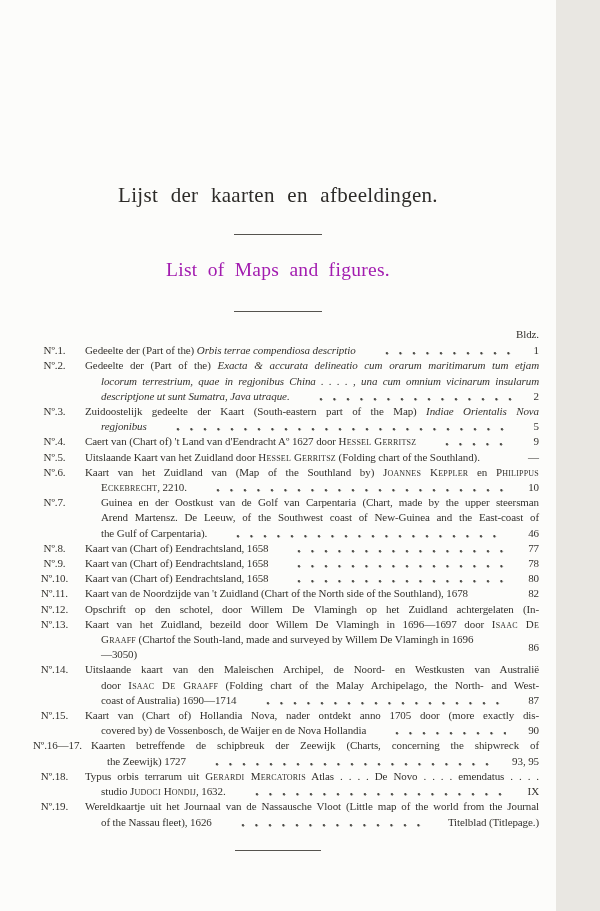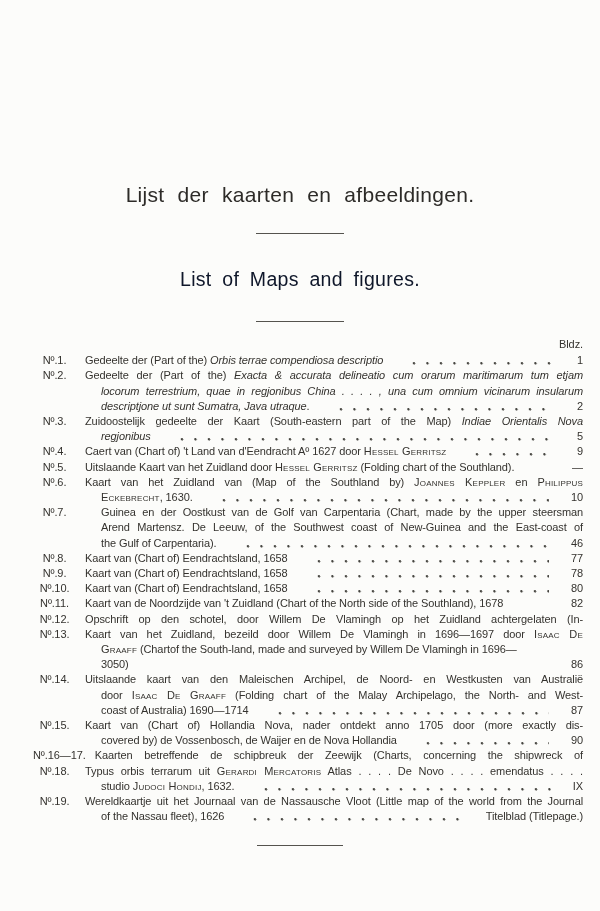--- a/index.html
+++ b/index.html
@@ -1,50 +1,50 @@
 <!DOCTYPE html>
 <html><head>
 <meta charset="utf-8">
 <style>
   * { box-sizing: border-box; }
   html,body { margin:0; padding:0; }
   body { width:600px; height:911px; background:#e9e7e2; }
   .page {
-    position:relative; width:600px; height:911px; overflow:hidden;
+    position:relative; width:556px; height:911px; overflow:hidden;
     background:#fcfcfa; color:#34322e;
-    font-family:Liberation Sans, sans-serif;
+    font-family:Liberation Serif, serif;
   }
   .title-nl {
     margin:183px 0 0; text-align:center; font-weight:400;
     font-size:21px; word-spacing:7px; letter-spacing:0.3px; color:#2d2b28;
   }
   .rule {
     border:0; border-top:1px solid #55534e; width:88px; height:0;
   }
   .rule-1 { margin:26px auto 0; }
   .title-en {
-    margin:34px 0 0; text-align:center; font-weight:400;
-    font-size:19.5px; word-spacing:5px; letter-spacing:0.3px; color:#0f172a;
+    margin:24px 0 0; text-align:center; font-weight:400;
+    font-size:19.5px; word-spacing:5px; letter-spacing:0.3px; color:#a21caf;
   }
   .rule-2 { margin:30px auto 0; }
   .rule-bottom { margin:20px auto 0; width:86px; }
   .entries {
     margin:15px 17px 0 33px;
     font-size:11px; line-height:15.2px; letter-spacing:-0.1px;
   }
   .bldz { text-align:right; margin-bottom:1px; }
   .entry { display:flex; align-items:flex-start; }
   .no-cell {
     flex:0 0 auto; min-width:52px; padding-right:9px;
     display:flex; justify-content:center; white-space:nowrap;
   }
   .text-cell { flex:1 1 auto; min-width:0; }
   .line.just { text-align:justify; text-align-last:justify; }
   .line.ind { padding-left:16px; }
-  .line.end { display:flex; align-items:flex-end;gap:20px; }
+  .line.end { display:flex; align-items:center;gap:20px; }
   .seg-it { font-style:italic; }
   .seg-sc { font-variant:small-caps; letter-spacing:0.2px; }
   .leader {
     flex:1 1 auto; min-width:8px; margin:0 2px 0 5px; align-self:stretch;
     background-image:radial-gradient(circle at 6px 10.5px, #45443f 1.05px, rgba(0,0,0,0) 1.4px);
     background-size:13.5px 15.2px; background-repeat:repeat-x;
   }
   .spacer { flex:1 1 auto; min-width:6px; }
   .pg { white-space:nowrap; }
 </style>
@@ -129,21 +129,21 @@
           </div>
         </div>
         <div class="entry">
           <div class="no-cell">
             <span>Nº.</span>
             <span>6.</span>
           </div>
           <div class="text-cell">
             <div class="line just"><span class="lt"><span class="seg-rm">Kaart van het Zuidland van (Map of the Southland by) </span><span class="seg-sc">Joannes Keppler</span><span class="seg-rm"> en </span><span class="seg-sc">Philippus</span></span></div>
             <div class="line ind end">
-              <span class="lt"><span class="seg-sc">Eckebrecht</span><span class="seg-rm">, 1630.</span></span>
+              <span class="lt"><span class="seg-sc">Eckebrecht</span><span class="seg-rm">, 2210.</span></span>
               <span class="leader"></span>
               <span class="pg">10</span>
             </div>
           </div>
         </div>
         <div class="entry">
           <div class="no-cell">
             <span>Nº.</span>
             <span>7.</span>
           </div>
@@ -261,20 +261,25 @@
             </div>
           </div>
         </div>
         <div class="entry">
           <div class="no-cell">
             <span>Nº.</span>
             <span>16—17.</span>
           </div>
           <div class="text-cell">
             <div class="line just"><span class="lt"><span class="seg-rm">Kaarten betreffende de schipbreuk der Zeewijk (Charts, concerning the shipwreck of</span></span></div>
+            <div class="line ind end">
+              <span class="lt"><span class="seg-rm">the Zeewijk) 1727</span></span>
+              <span class="leader"></span>
+              <span class="pg">93, 95</span>
+            </div>
           </div>
         </div>
         <div class="entry">
           <div class="no-cell">
             <span>Nº.</span>
             <span>18.</span>
           </div>
           <div class="text-cell">
             <div class="line just"><span class="lt"><span class="seg-rm">Typus orbis terrarum uit </span><span class="seg-sc">Gerardi Mercatoris</span><span class="seg-rm"> Atlas . . . .  De Novo . . . .  emendatus . . . .</span></span></div>
             <div class="line ind end">

